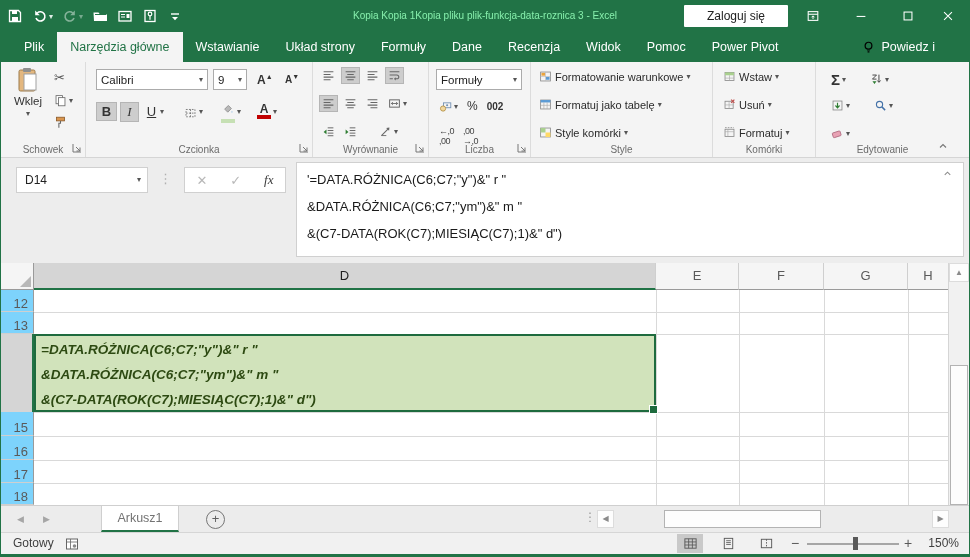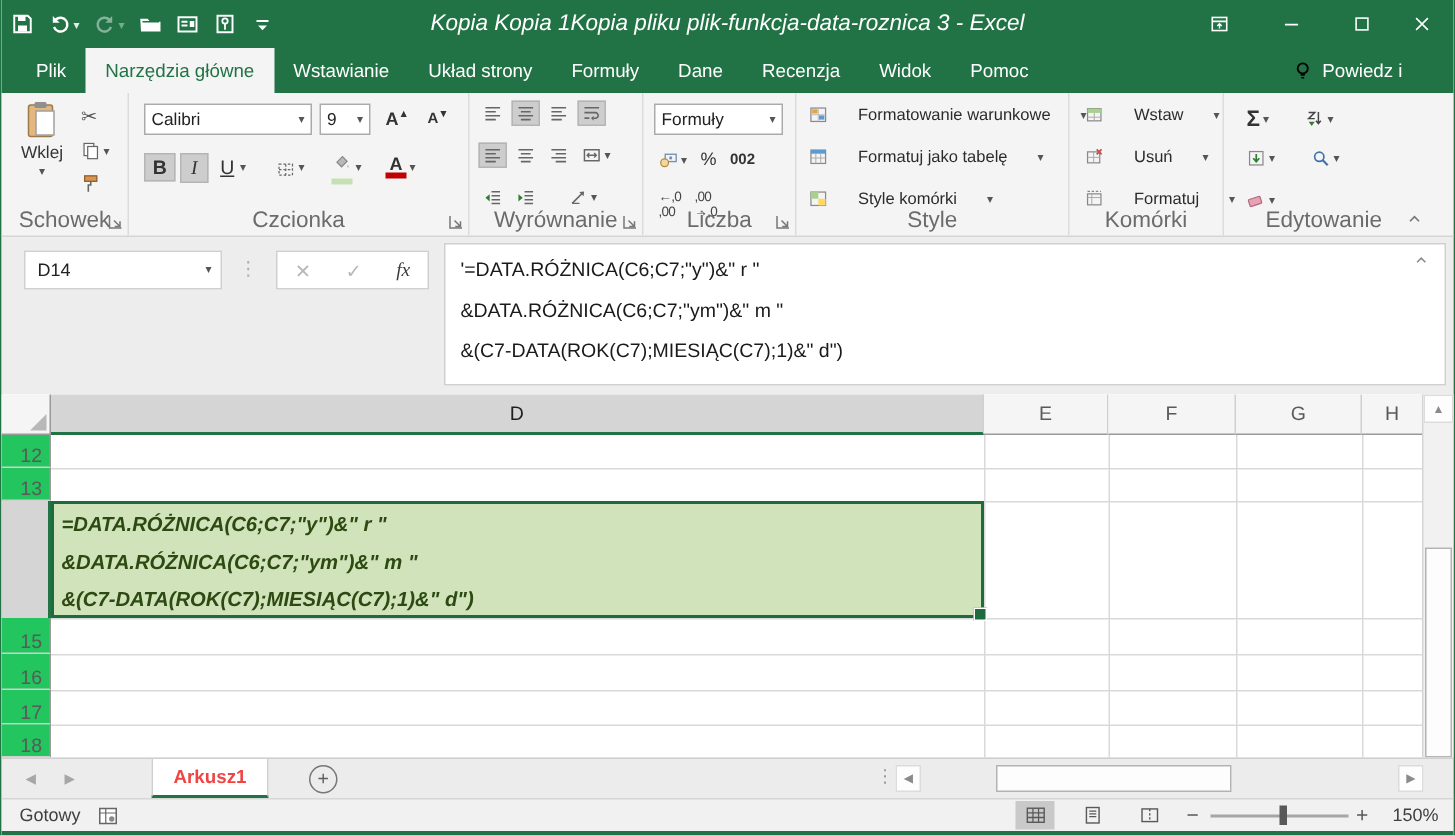--- a/index.html
+++ b/index.html
@@ -6,49 +6,49 @@
   .win{position:relative;width:970px;height:557px;background:#fff;overflow:hidden;
        font-family:"Liberation Sans",sans-serif;border-left:1px solid #217346;border-right:1px solid #217346;box-sizing:border-box;}
   .abs{position:absolute;}
   
   .titlebar{position:absolute;top:0;left:0;right:0;height:32px;background:#217346;color:#fff;}
   .qat{position:absolute;left:6px;top:0;height:32px;display:flex;align-items:center;gap:9px;}
   .qat .qbtn{display:flex;align-items:center;gap:1px;cursor:default;}
   .qat svg{width:16px;height:16px;display:block;}
   .dim{opacity:.45;}
   .qdd{font-size:8px;color:#dfeee6;}
-  .wtitle{position:absolute;left:50%;top:0;transform:translateX(-50%);line-height:32px;font-size:15px;color:#ffffff;white-space:nowrap;font-style:italic;}
+  .wtitle{position:absolute;left:50%;top:0;transform:translateX(-50%);line-height:32px;font-size:10px;color:#86efac;white-space:nowrap;}
   .signin{position:absolute;left:683px;top:5px;width:104px;height:22px;background:#fff;color:#212121;
           font-size:12px;text-align:center;line-height:22px;border-radius:1px;}
   .wc{position:absolute;top:0;height:32px;width:34px;display:flex;align-items:center;justify-content:center;color:#fff;}
   .wc svg{width:14px;height:14px;}
   
   .tabrow{position:absolute;top:32px;left:0;right:0;height:30px;background:#217346;display:flex;align-items:stretch;padding-left:10px;box-sizing:border-box;}
   .rtab{color:#fff;font-size:12.5px;line-height:30px;padding:0 13px;white-space:nowrap;}
   .rtab.active{background:#f4f4f4;color:#217346;}
   .tabrow-right{margin-left:auto;display:flex;align-items:center;gap:6px;padding-right:14px;}
   .tabrow-right .lbl{color:#fff;font-size:12.5px;white-space:nowrap;}
   .tabrow-right svg{width:15px;height:15px;}
   
   .ribbon{position:absolute;top:62px;left:0;right:0;height:96px;background:#f4f4f4;border-bottom:1px solid #d5d5d5;box-sizing:border-box;}
   .rgroup{position:absolute;top:0;height:95px;border-right:1px solid #dcdcdc;box-sizing:border-box;}
-  .glabel{position:absolute;bottom:2px;left:0;right:0;text-align:center;font-size:15px;color:#6b6b6b;}
+  .glabel{position:absolute;bottom:2px;left:0;right:0;text-align:center;font-size:10px;color:#6b6b6b;}
   .launcher{position:absolute;right:3px;bottom:4px;width:10px;height:10px;}
   .ic{width:16px;height:16px;display:inline-block;vertical-align:middle;}
   .ics{width:13px;height:13px;display:inline-block;vertical-align:middle;}
   .dd{font-size:8px;color:#555;vertical-align:middle;}
   .rbtn{display:inline-flex;align-items:center;gap:2px;padding:1px 2px;border:1px solid transparent;}
   .rbtn.on{background:#cdcdcd;border-color:#b5b5b5;}
   .combo{background:#fff;border:1px solid #ababab;font-size:11.5px;color:#222;display:flex;align-items:center;padding:0 4px;box-sizing:border-box;}
   .combo .dd{margin-left:auto;}
   .paste-btn{position:absolute;left:8px;top:5px;width:38px;height:66px;text-align:center;font-size:11.5px;color:#333;}
   .paste-btn svg{width:24px;height:26px;}
   .clip-col{position:absolute;left:50px;top:6px;display:flex;flex-direction:column;gap:5px;}
   .srow{position:absolute;display:flex;align-items:center;gap:3px;}
-  .sitem{display:flex;align-items:center;gap:20px;font-size:11px;color:#2b2b2b;white-space:nowrap;justify-content:center;}
+  .sitem{display:flex;align-items:center;gap:3px;font-size:11px;color:#2b2b2b;white-space:nowrap;justify-content:center;}
   .bletter{font-weight:bold;font-size:13px;color:#333;width:15px;text-align:center;}
   .iletter{font-style:italic;font-family:"Liberation Serif",serif;font-size:13px;color:#333;width:13px;text-align:center;}
   .uletter{font-size:13px;text-decoration:underline;color:#333;width:13px;text-align:center;}
   .fontA{font-size:12px;font-weight:bold;color:#333;line-height:10px;}
   .redbar{display:block;width:14px;height:4px;background:#c00000;margin-top:1px;}
   .grnbar{display:block;width:14px;height:4px;background:#c6e0b4;margin-top:1px;}
   .sumchar{font-size:15px;color:#333;font-weight:bold;}
   .decic{font-size:9px;color:#444;letter-spacing:-0.5px;}
   
   .fbar{position:absolute;top:158px;left:0;right:0;height:105px;background:#ededed;}
@@ -63,37 +63,37 @@
   .fbtns .fx{color:#3c3c3c;font-size:13px;font-style:italic;font-family:"Liberation Serif",serif;}
   .finput{position:absolute;left:295px;top:4px;width:668px;height:95px;background:#fff;border:1px solid #d0d0d0;
           box-sizing:border-box;padding:3px 22px 0 10px;font-size:13px;color:#1a1a1a;line-height:27px;white-space:pre;}
   
   .sheet{position:absolute;top:263px;left:0;right:0;height:242px;background:#fff;}
   .chead{position:absolute;top:0;height:27px;background:#f5f5f5;border-right:1px solid #cfcfcf;box-sizing:border-box;
          text-align:center;font-size:13px;color:#5a5a5a;line-height:26px;border-bottom:1px solid #9a9a9a;}
   .chead.sel{background:#d5d5d5;border-bottom:2px solid #217346;color:#1f1f1f;}
   .corner{position:absolute;left:0;top:0;width:33px;height:27px;background:#f5f5f5;border-right:1px solid #9a9a9a;border-bottom:1px solid #9a9a9a;box-sizing:border-box;}
   .corner:after{content:"";position:absolute;right:2px;bottom:2px;border-left:11px solid transparent;border-bottom:11px solid #b8b8b8;}
-  .rhead{position:absolute;left:0;width:33px;background:#22c55e;border-right:1px solid #9a9a9a;border-bottom:1px solid #cfcfcf;
+  .rhead{position:absolute;left:0;width:33px;background:#7dd3fc;border-right:1px solid #9a9a9a;border-bottom:1px solid #cfcfcf;
          box-sizing:border-box;font-size:13px;color:#5a5a5a;text-align:right;padding-right:5px;display:flex;align-items:flex-end;justify-content:flex-end;}
   .rhead.sel{background:#d5d5d5;border-right:2px solid #217346;color:#1f1f1f;}
   .vline{position:absolute;width:1px;background:#d9d9d9;top:27px;height:215px;}
   .hline{position:absolute;height:1px;background:#d9d9d9;left:33px;width:915px;}
   .selcell{position:absolute;left:33px;top:71px;width:622px;height:78px;background:#d1e3bb;border:2px solid #1e6b3e;box-sizing:border-box;
            font-size:13.5px;font-weight:bold;font-style:italic;color:#2d4a12;line-height:25px;padding:1px 0 0 5px;white-space:pre;}
   .handle{position:absolute;right:-4px;bottom:-4px;width:7px;height:7px;background:#1e6b3e;border:1px solid #fff;}
   .vscroll{position:absolute;right:0;top:0;width:21px;height:242px;background:#f1f1f1;border-left:1px solid #d5d5d5;box-sizing:border-box;}
   .vscroll .arr{position:absolute;top:0;left:0;right:0;height:19px;background:#fdfdfd;border:1px solid #dcdcdc;color:#8a8a8a;
                 font-size:8px;text-align:center;line-height:18px;box-sizing:border-box;}
   .vthumb{position:absolute;left:1px;right:1px;top:102px;height:140px;background:#fdfdfd;border:1px solid #b3b3b3;box-sizing:border-box;}
   
   .tabbar{position:absolute;top:505px;left:0;right:0;height:27px;background:#ececec;border-top:1px solid #cfcfcf;box-sizing:border-box;}
   .snav{position:absolute;top:0;height:26px;line-height:26px;font-size:9px;color:#a6a6a6;}
   .stab{position:absolute;left:100px;top:0;width:76px;height:24px;background:#fff;border-left:1px solid #cfcfcf;border-right:1px solid #cfcfcf;
-        border-bottom:2px solid #217346;box-sizing:content-box;text-align:center;line-height:24px;font-size:12.5px;font-weight:bold;color:#ef4444;}
+        border-bottom:2px solid #217346;box-sizing:content-box;text-align:center;line-height:24px;font-size:12.5px;font-weight:normal;color:#737373;}
   .addsheet{position:absolute;left:205px;top:4px;width:17px;height:17px;border:1px solid #767676;border-radius:50%;
             color:#5f5f5f;font-size:13px;line-height:16px;text-align:center;}
   .tsplit{position:absolute;left:583px;top:4px;color:#9a9a9a;font-size:12px;letter-spacing:-2px;}
   .hs-arr{position:absolute;top:4px;width:17px;height:18px;background:#fdfdfd;border:1px solid #dcdcdc;box-sizing:border-box;
           color:#8a8a8a;font-size:8px;text-align:center;line-height:16px;}
   .hthumb{position:absolute;left:663px;top:4px;width:157px;height:18px;background:#fdfdfd;border:1px solid #b3b3b3;box-sizing:border-box;}
   
   .status{position:absolute;top:532px;left:0;right:0;height:22px;background:#f1f1f1;border-top:1px solid #d6d6d6;box-sizing:border-box;}
   .smode{position:absolute;left:12px;top:0;line-height:21px;font-size:12px;color:#3f3f3f;}
   .smacro{position:absolute;left:64px;top:4px;}
@@ -332,20 +332,21 @@
             <use href="#s-attach"></use>
           </svg>
         </span>
       <span class="qbtn">
           <svg class="ic">
             <use href="#s-qmore"></use>
           </svg>
         </span>
     </div>
     <div class="wtitle">Kopia Kopia 1Kopia pliku plik-funkcja-data-roznica 3  -  Excel</div>
+    <div class="signin">Zaloguj się</div>
     <div class="wc" style="left:795px">
         <svg>
           <use href="#s-winopts"></use>
         </svg>
       </div>
     <div class="wc" style="left:843px">
         <svg>
           <use href="#s-min"></use>
         </svg>
       </div>
@@ -364,20 +365,21 @@
   <div class="tabrow">
     <div class="rtab">Plik</div>
     <div class="rtab active">Narzędzia główne</div>
     <div class="rtab">Wstawianie</div>
     <div class="rtab">Układ strony</div>
     <div class="rtab">Formuły</div>
     <div class="rtab">Dane</div>
     <div class="rtab">Recenzja</div>
     <div class="rtab">Widok</div>
     <div class="rtab">Pomoc</div>
+    <div class="rtab">Power Pivot</div>
     <div class="tabrow-right">
       <svg>
           <use href="#s-bulb"></use>
         </svg>
       <span class="lbl">Powiedz i</span>
       <span style="width:14px"></span>
 
     </div>
   </div>
 

